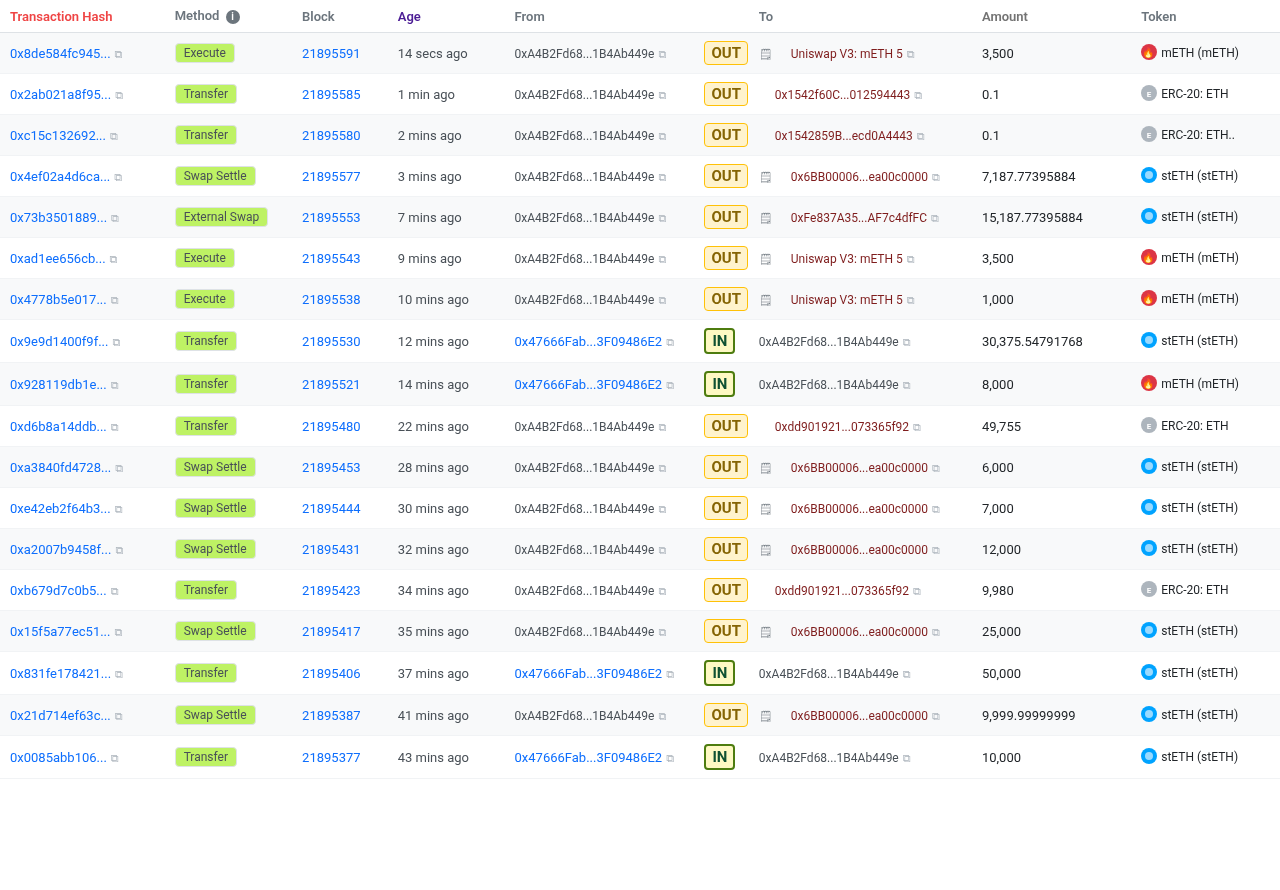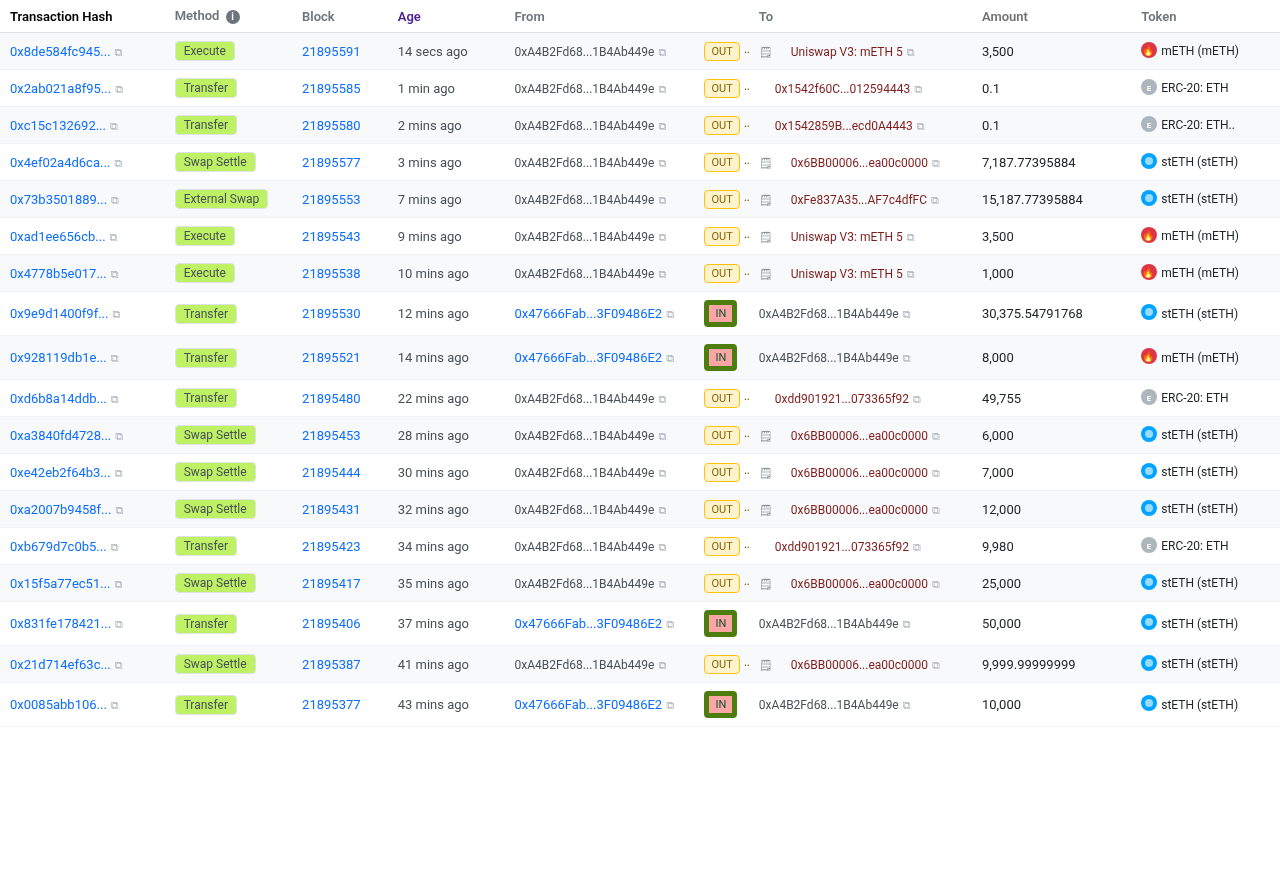--- a/index.html
+++ b/index.html
@@ -79,33 +79,33 @@
       color: #495057;
     }
     .from-addr {
       color: #495057;
       font-size: 12px;
     }
     .direction-badge {
       display: inline-block;
       padding: 2px 6px;
       border-radius: 4px;
-      font-size: 11px;
-      font-weight: 400;
+      font-size: 15px;
+      font-weight: 700;
       margin-left: 4px;
     }
     .direction-out {
       background: #fff3cd;
       color: #856404;
       border: 1px solid #ffc107;
     }
     .direction-in {
-      background: #fca5a5;
+      background: #fef9c3;
       color: #0f5132;
-      border: 5px solid #4d7c0f;
+      border: 2px solid #4d7c0f;
     }
     .to-addr {
       color: #7f1d1d;
       font-size: 12px;
       cursor: pointer;
       padding-left: 16px;
     }
     .to-addr-plain {
       color: #495057;
       font-size: 12px;
@@ -129,21 +129,21 @@
     
     .col-txhash { width: 155px; }
     .col-method { width: 120px; }
     .col-block  { width: 90px; }
     .col-age    { width: 110px; }
     .col-from   { width: 175px; }
     .col-dir    { width: 55px; }
     .col-to     { width: 210px; }
     .col-amount { width: 150px; }
     .col-token  { width: 140px; }
-    th.col-txhash { color: #000000; }
+    th.col-txhash { color: #ef4444; }
     .info-icon {
       display: inline-block;
       width: 14px;
       height: 14px;
       border-radius: 50%;
       background: #6c757d;
       color: white;
       font-size: 10px;
       text-align: center;
       line-height: 14px;

